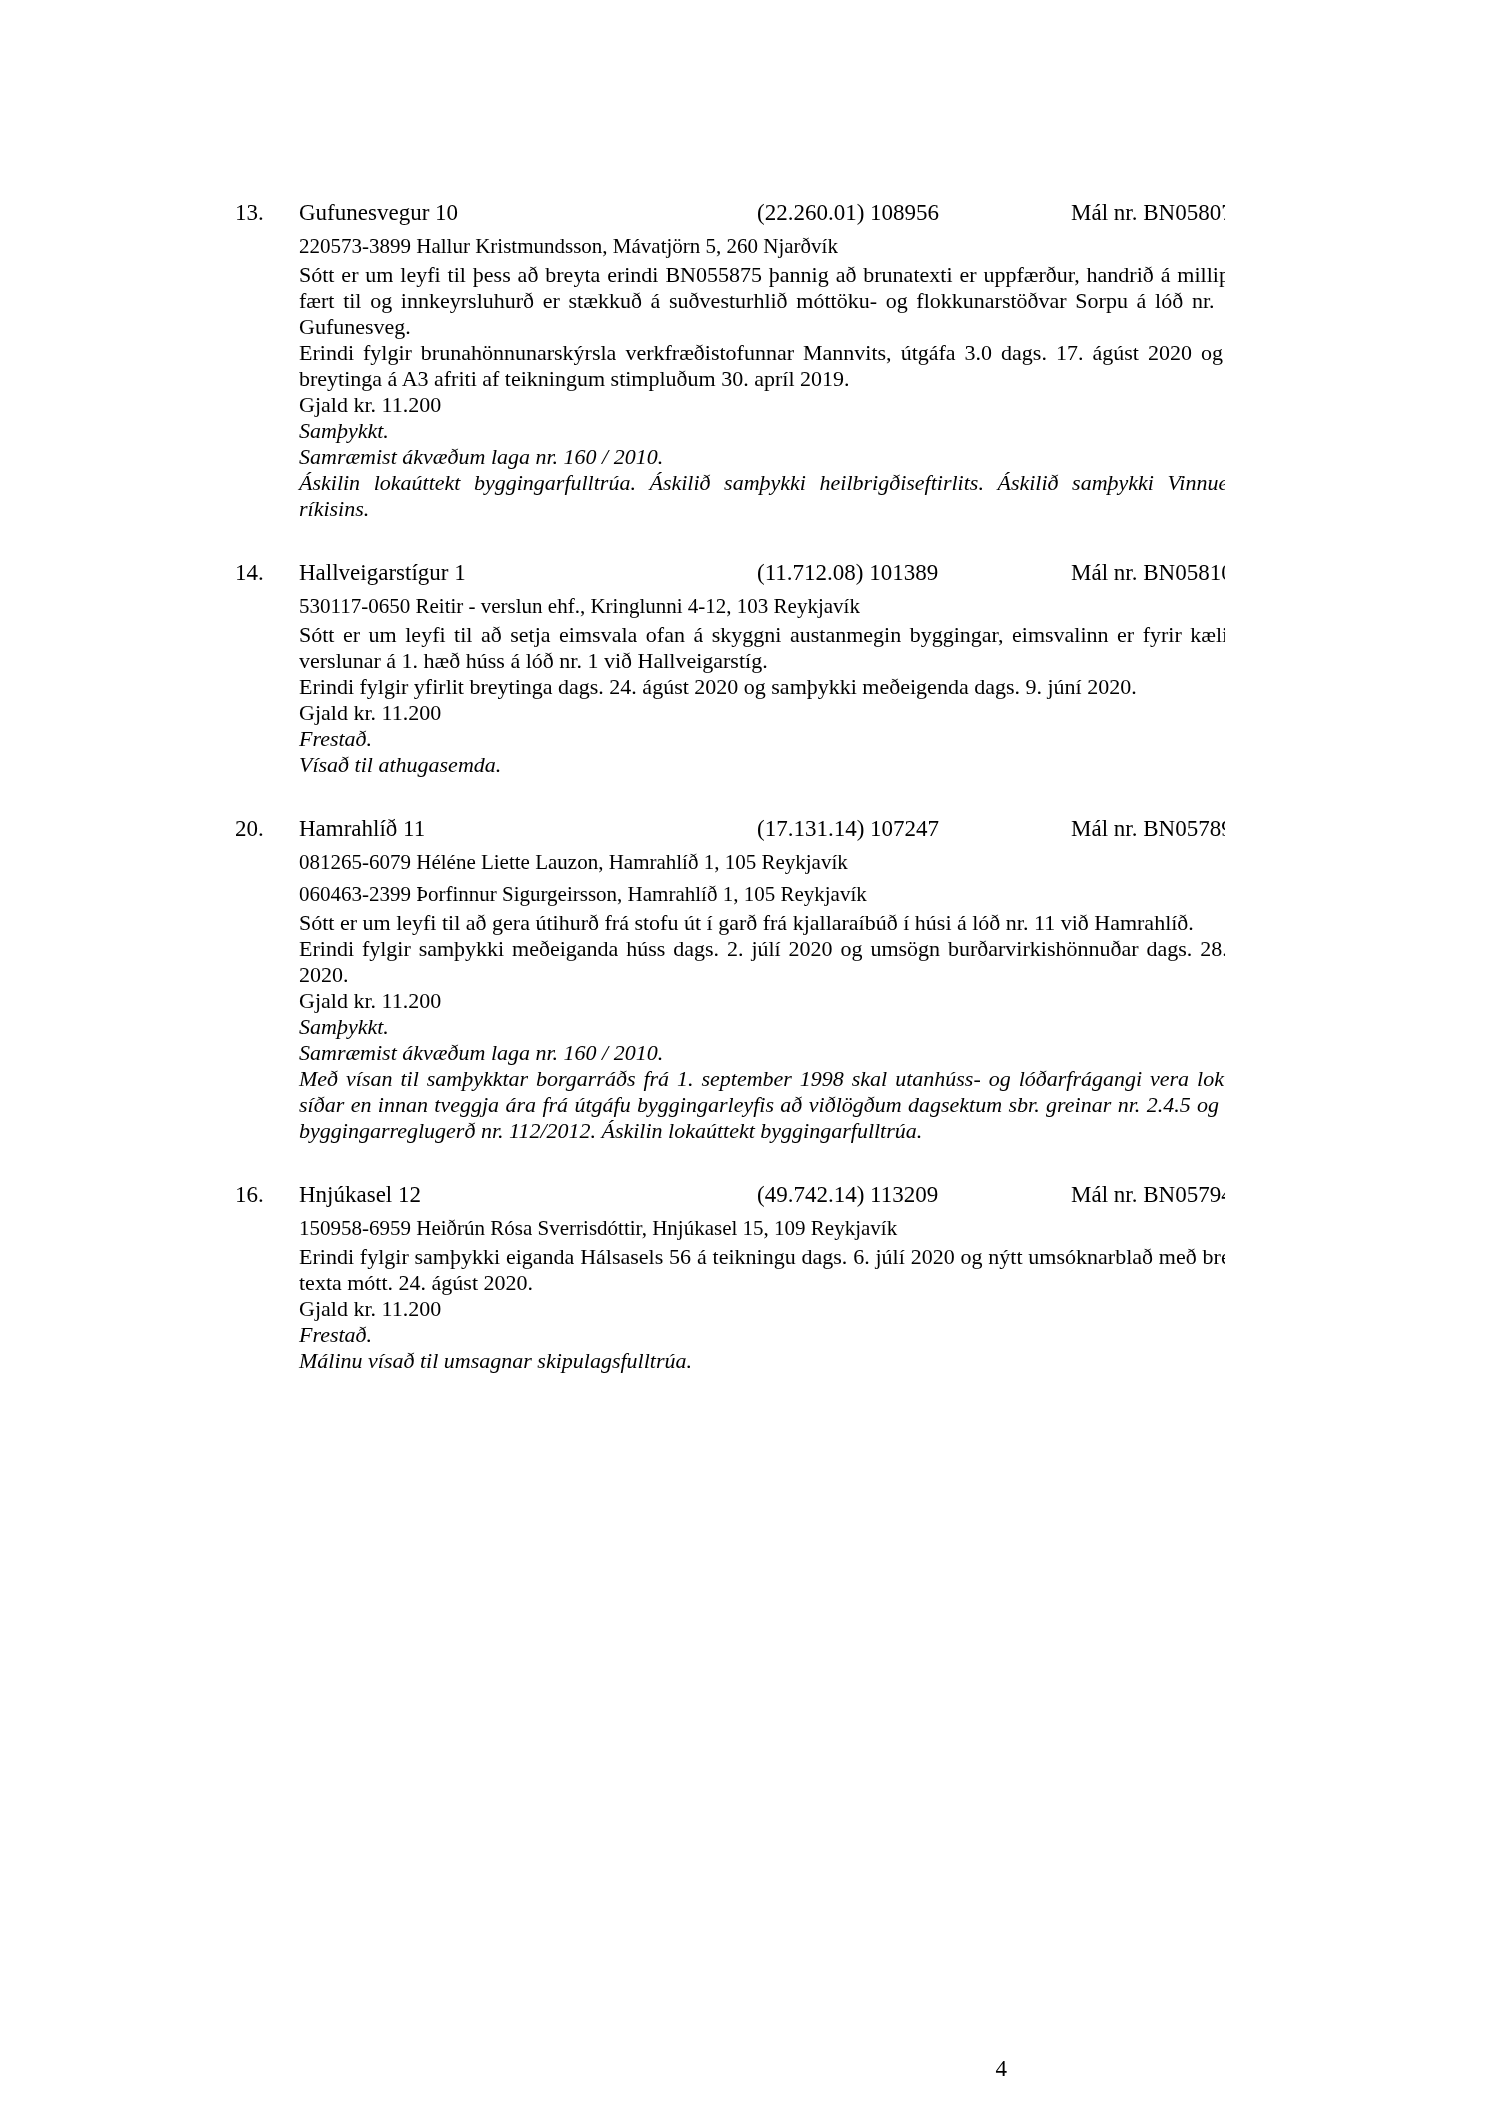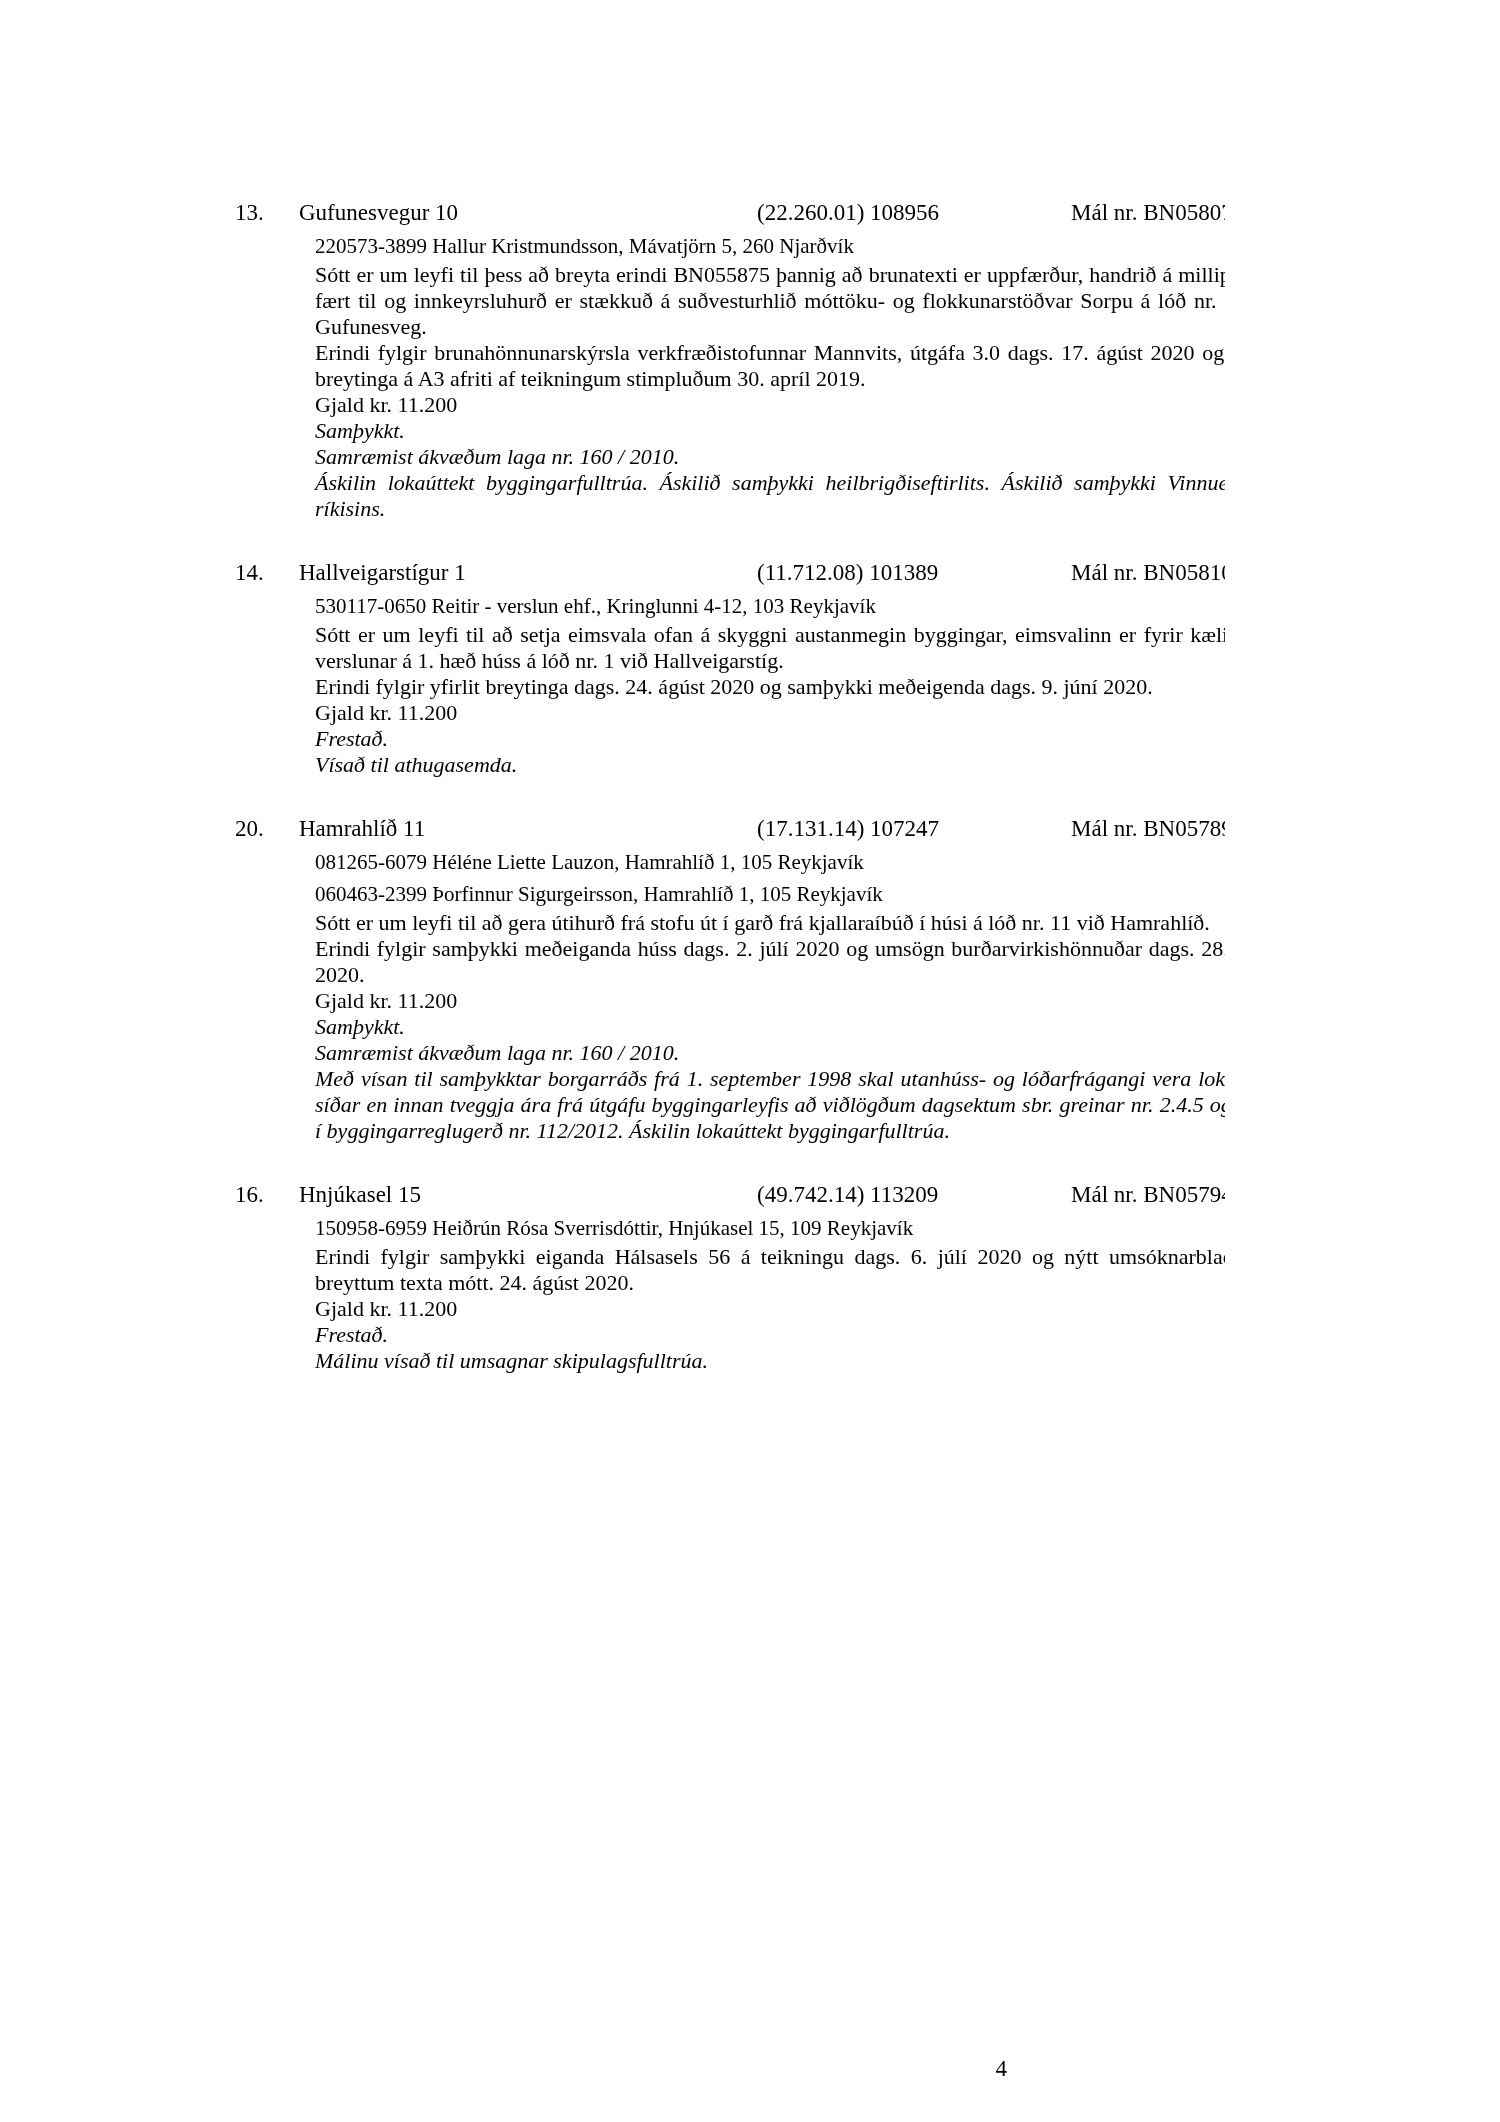--- a/index.html
+++ b/index.html
@@ -26,21 +26,21 @@
     display: grid;
     grid-template-columns: 64px 458px 314px auto;
     font-size: 23px;
     line-height: 34px;
     align-items: baseline;
   }
   .item-num { }
   .item-title { font-weight: normal; }
   .item-ref { }
   .item-case { }
-  .item-body { margin-left: 80px; }
+  .item-body { margin-left: 64px; }
   .party-line {
     font-size: 21px;
     line-height: 32px;
   }
   .para {
     font-size: 22px;
     line-height: 26px;
     text-align: justify;
   }
   .para.italic { font-style: italic; }
@@ -119,21 +119,21 @@
             <div class="para italic">Samþykkt.</div>
             <div class="para italic">Samræmist ákvæðum laga nr. 160 / 2010.</div>
             <div class="para italic">Með vísan til samþykktar borgarráðs frá 1. september 1998 skal utanhúss- og lóðarfrágangi vera lokið eigi síðar en innan tveggja ára frá útgáfu byggingarleyfis að viðlögðum dagsektum sbr. greinar nr. 2.4.5 og 2.9.2 í byggingarreglugerð nr. 112/2012. Áskilin lokaúttekt byggingarfulltrúa.</div>
           </div>
     </div>
   </section>
 
   <section class="item">
     <div class="item-header">
       <span class="item-num">16.</span>
-      <span class="item-title">Hnjúkasel 15</span>
+      <span class="item-title">Hnjúkasel 12</span>
       <span class="item-ref">(49.742.14) 113209</span>
       <span class="item-case">Mál nr. BN057948</span>
     </div>
     <div class="item-body">
       <div>
             <div class="party-line">150958-6959 Heiðrún Rósa Sverrisdóttir, Hnjúkasel 15, 109 Reykjavík</div>
           </div>
       <div>
             <div class="para">Erindi fylgir samþykki eiganda Hálsasels 56 á teikningu dags. 6. júlí 2020 og nýtt umsóknarblað með breyttum texta mótt. 24. ágúst 2020.</div>
             <div class="para">Gjald kr. 11.200</div>

